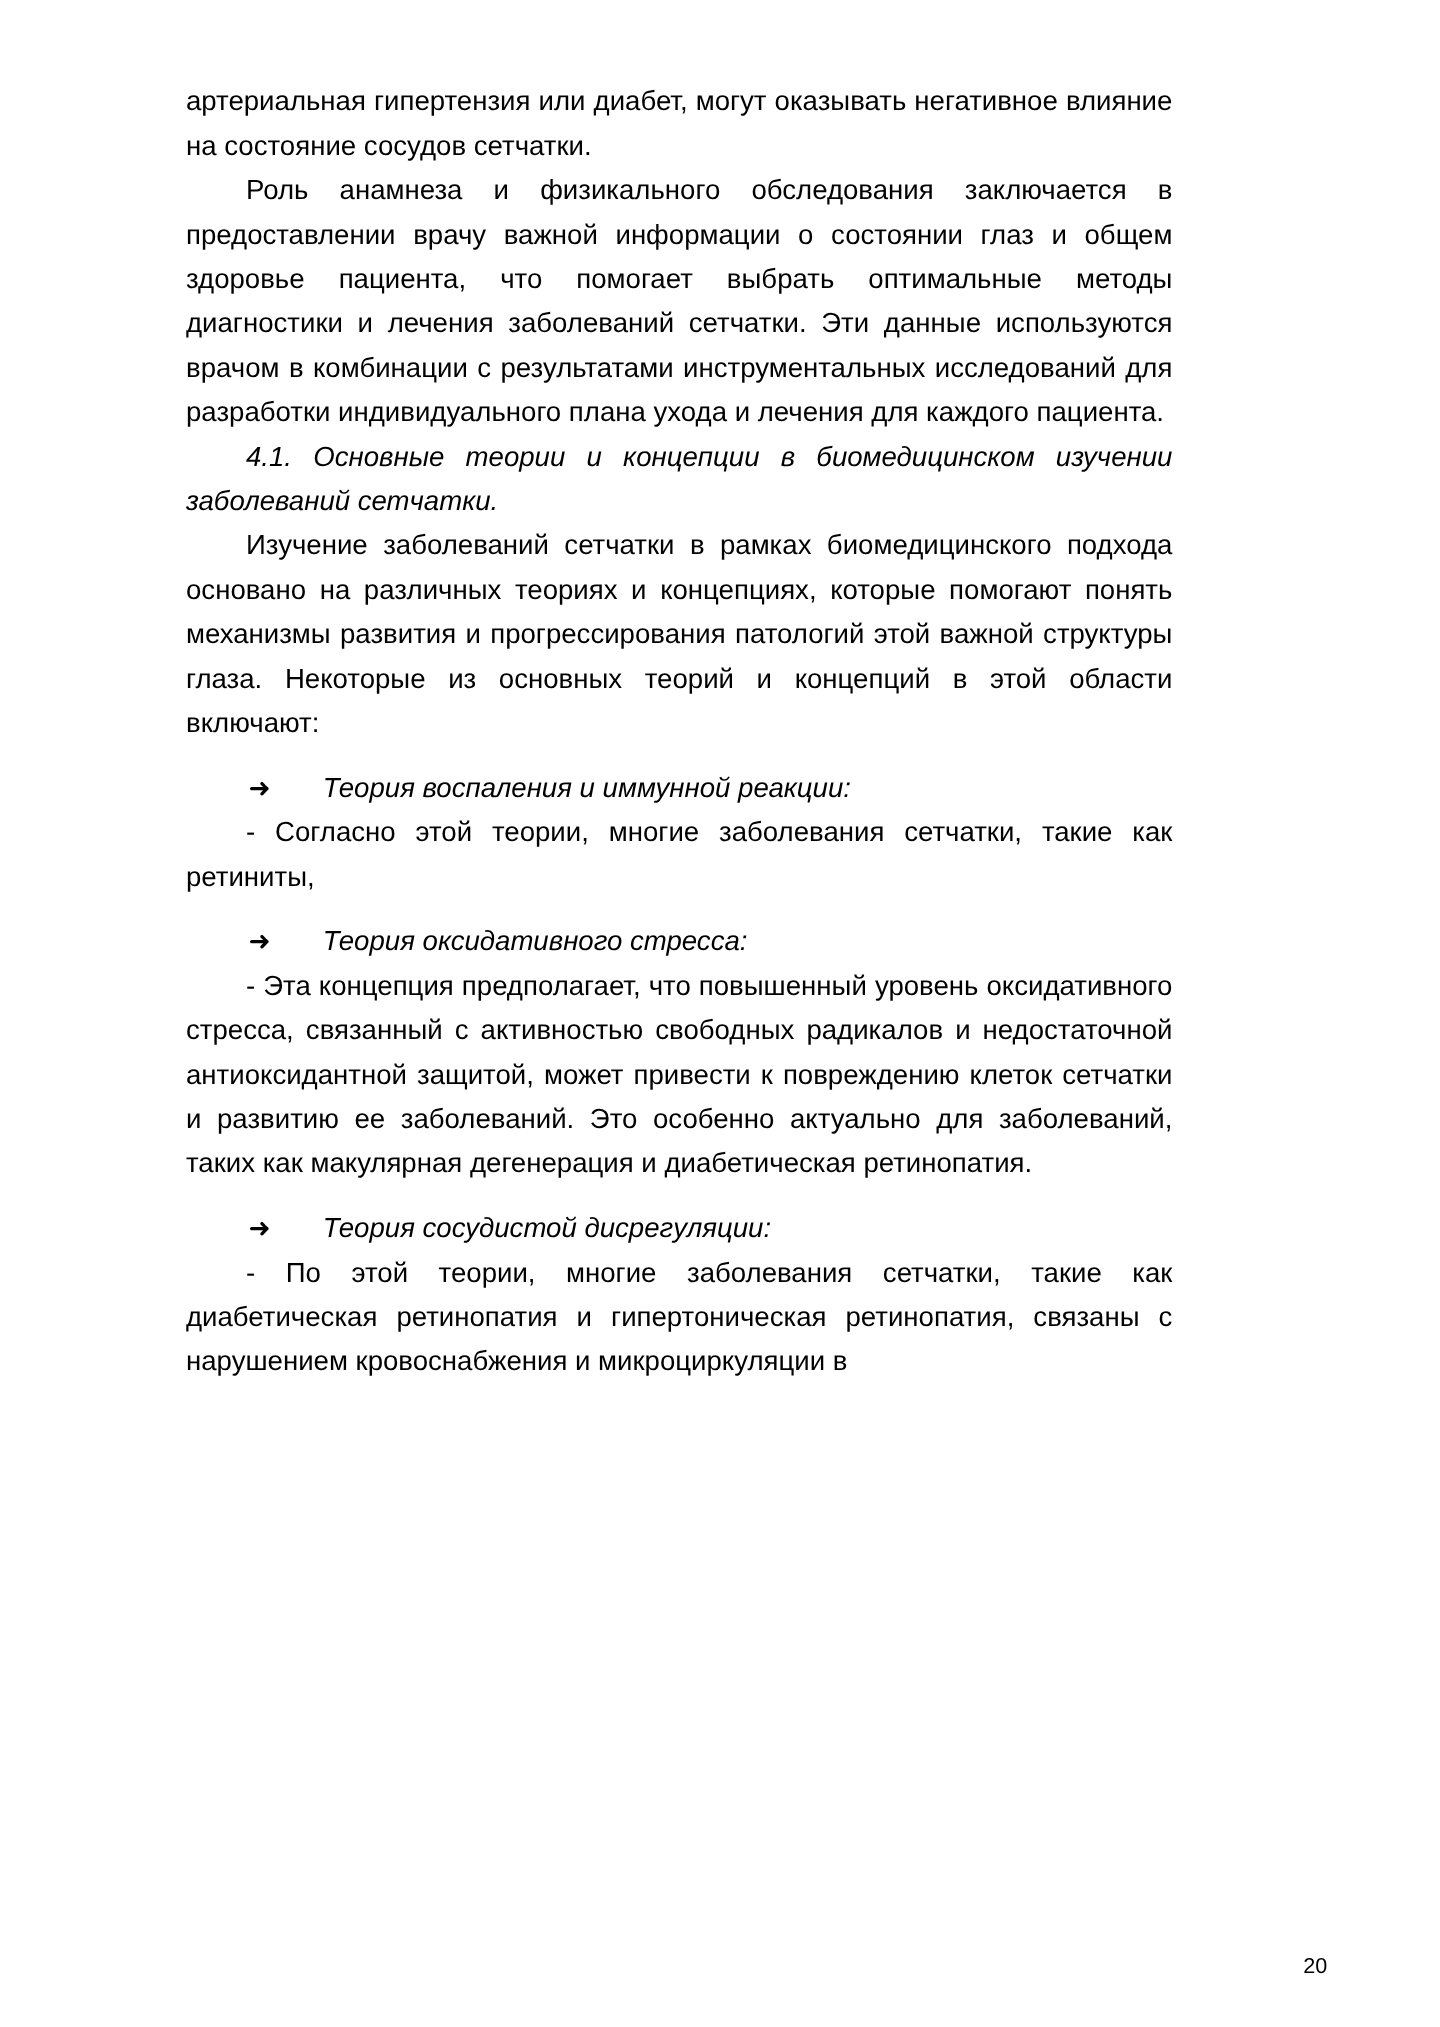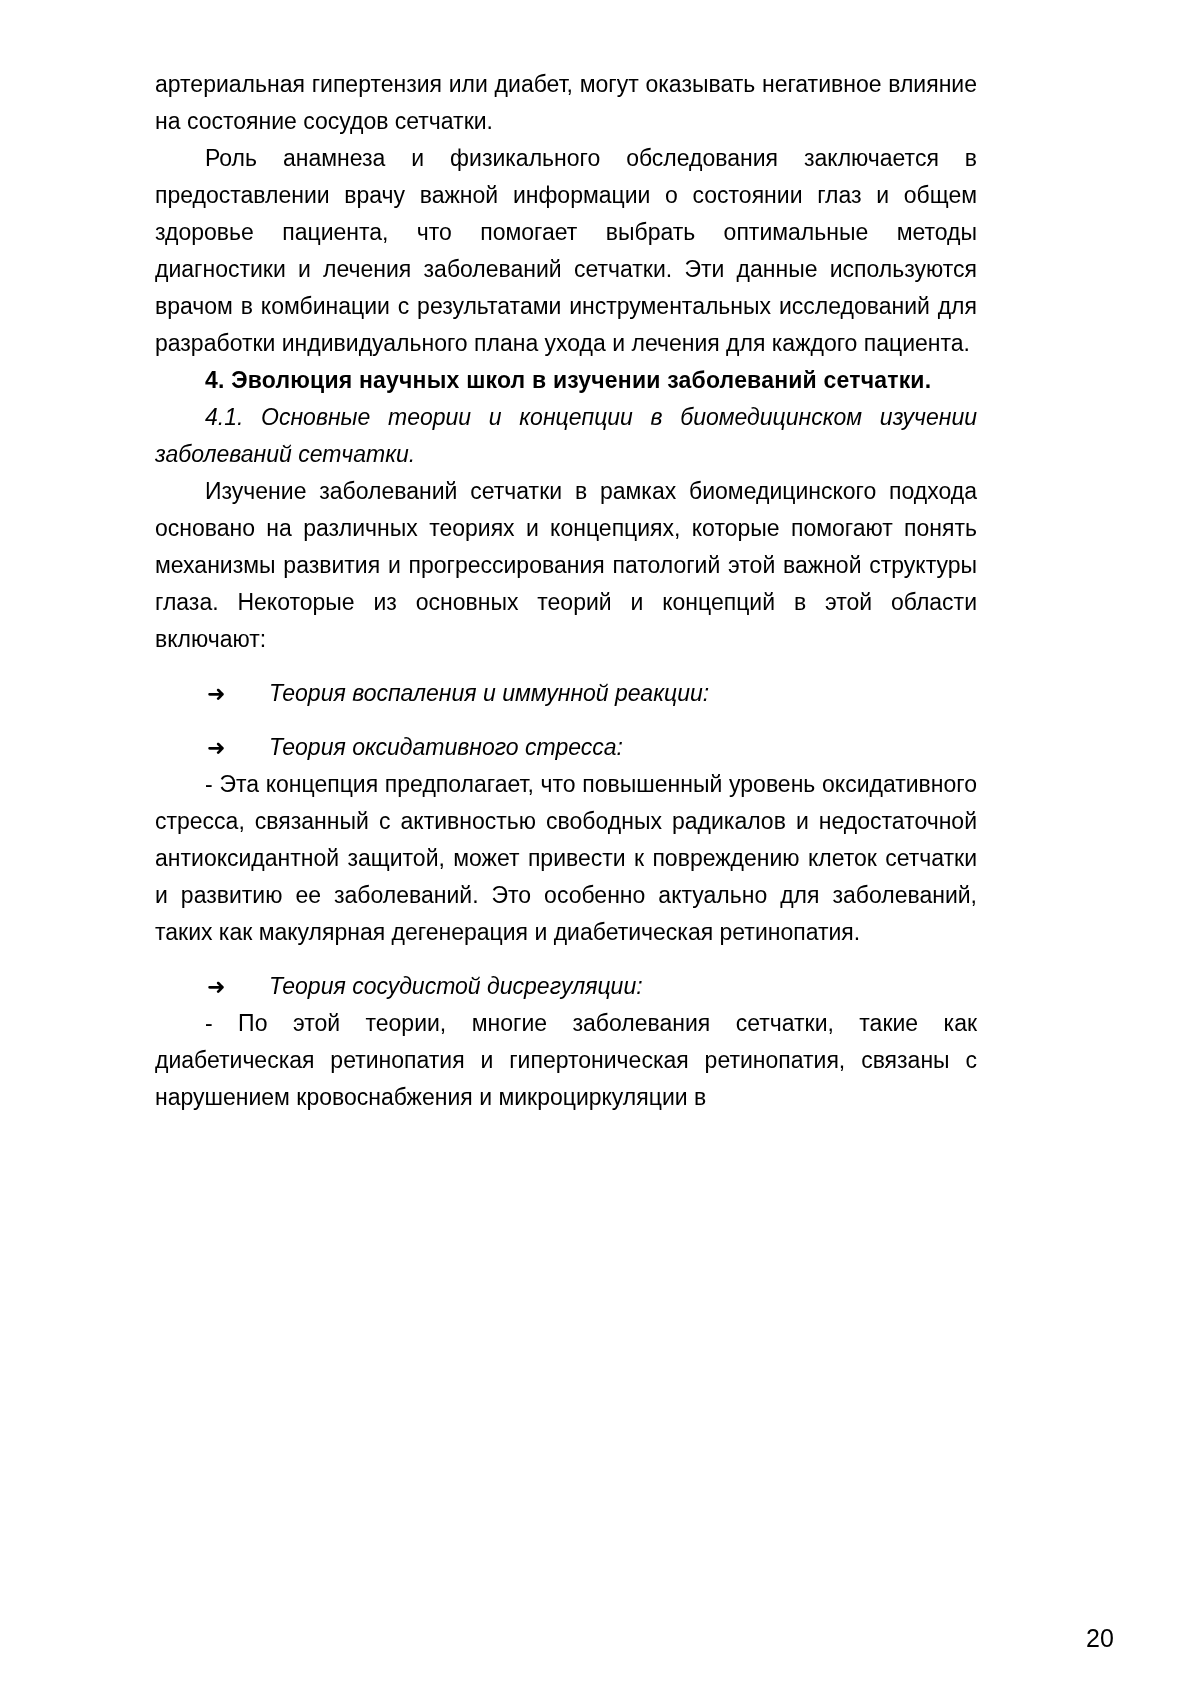--- a/index.html
+++ b/index.html
@@ -50,46 +50,46 @@
   }
   .bullet .bullet-text {
     font-style: italic;
     text-align: right;
   }
 
   .page-number {
     position: absolute;
     left: 1086px;
     top: 1620px;
-    font-size: 25px;
+    font-size: 18px;
     line-height: 37px;
     font-weight: 400;
   }
 </style>
 </head>
 <body>
 
 <div class="page">
   <div class="content">
 
     <p class="body">артериальная гипертензия или диабет, могут оказывать негативное влияние на состояние сосудов сетчатки.</p>
 
     <p class="body indent">Роль анамнеза и физикального обследования заключается в предоставлении врачу важной информации о состоянии глаз и общем здоровье пациента, что помогает выбрать оптимальные методы диагностики и лечения заболеваний сетчатки. Эти данные используются врачом в комбинации с результатами инструментальных исследований для разработки индивидуального плана ухода и лечения для каждого пациента.</p>
 
-    <p class="heading indent space-top">4. Эволюция научных школ в изучении заболеваний сетчатки.</p>
 
     <p class="subheading indent space-top">4.1. Основные теории и концепции в биомедицинском изучении заболеваний сетчатки.</p>
 
     <p class="body indent">Изучение заболеваний сетчатки в рамках биомедицинского подхода основано на различных теориях и концепциях, которые помогают понять механизмы развития и прогрессирования патологий этой важной структуры глаза. Некоторые из основных теорий и концепций в этой области включают:</p>
 
     <div class="bullet">
       <span class="arrow">➜</span>
       <span class="bullet-text">Теория воспаления и иммунной реакции:</span>
     </div>
 
+    <p class="body indent">- Согласно этой теории, многие заболевания сетчатки, такие как ретиниты,</p>
 
 
     <div class="bullet">
       <span class="arrow">➜</span>
       <span class="bullet-text">Теория оксидативного стресса:</span>
     </div>
 
     <p class="body indent">- Эта концепция предполагает, что повышенный уровень оксидативного стресса, связанный с активностью свободных радикалов и недостаточной антиоксидантной защитой, может привести к повреждению клеток сетчатки и развитию ее заболеваний. Это особенно актуально для заболеваний, таких как макулярная дегенерация и диабетическая ретинопатия.</p>
 
     <div class="bullet">

